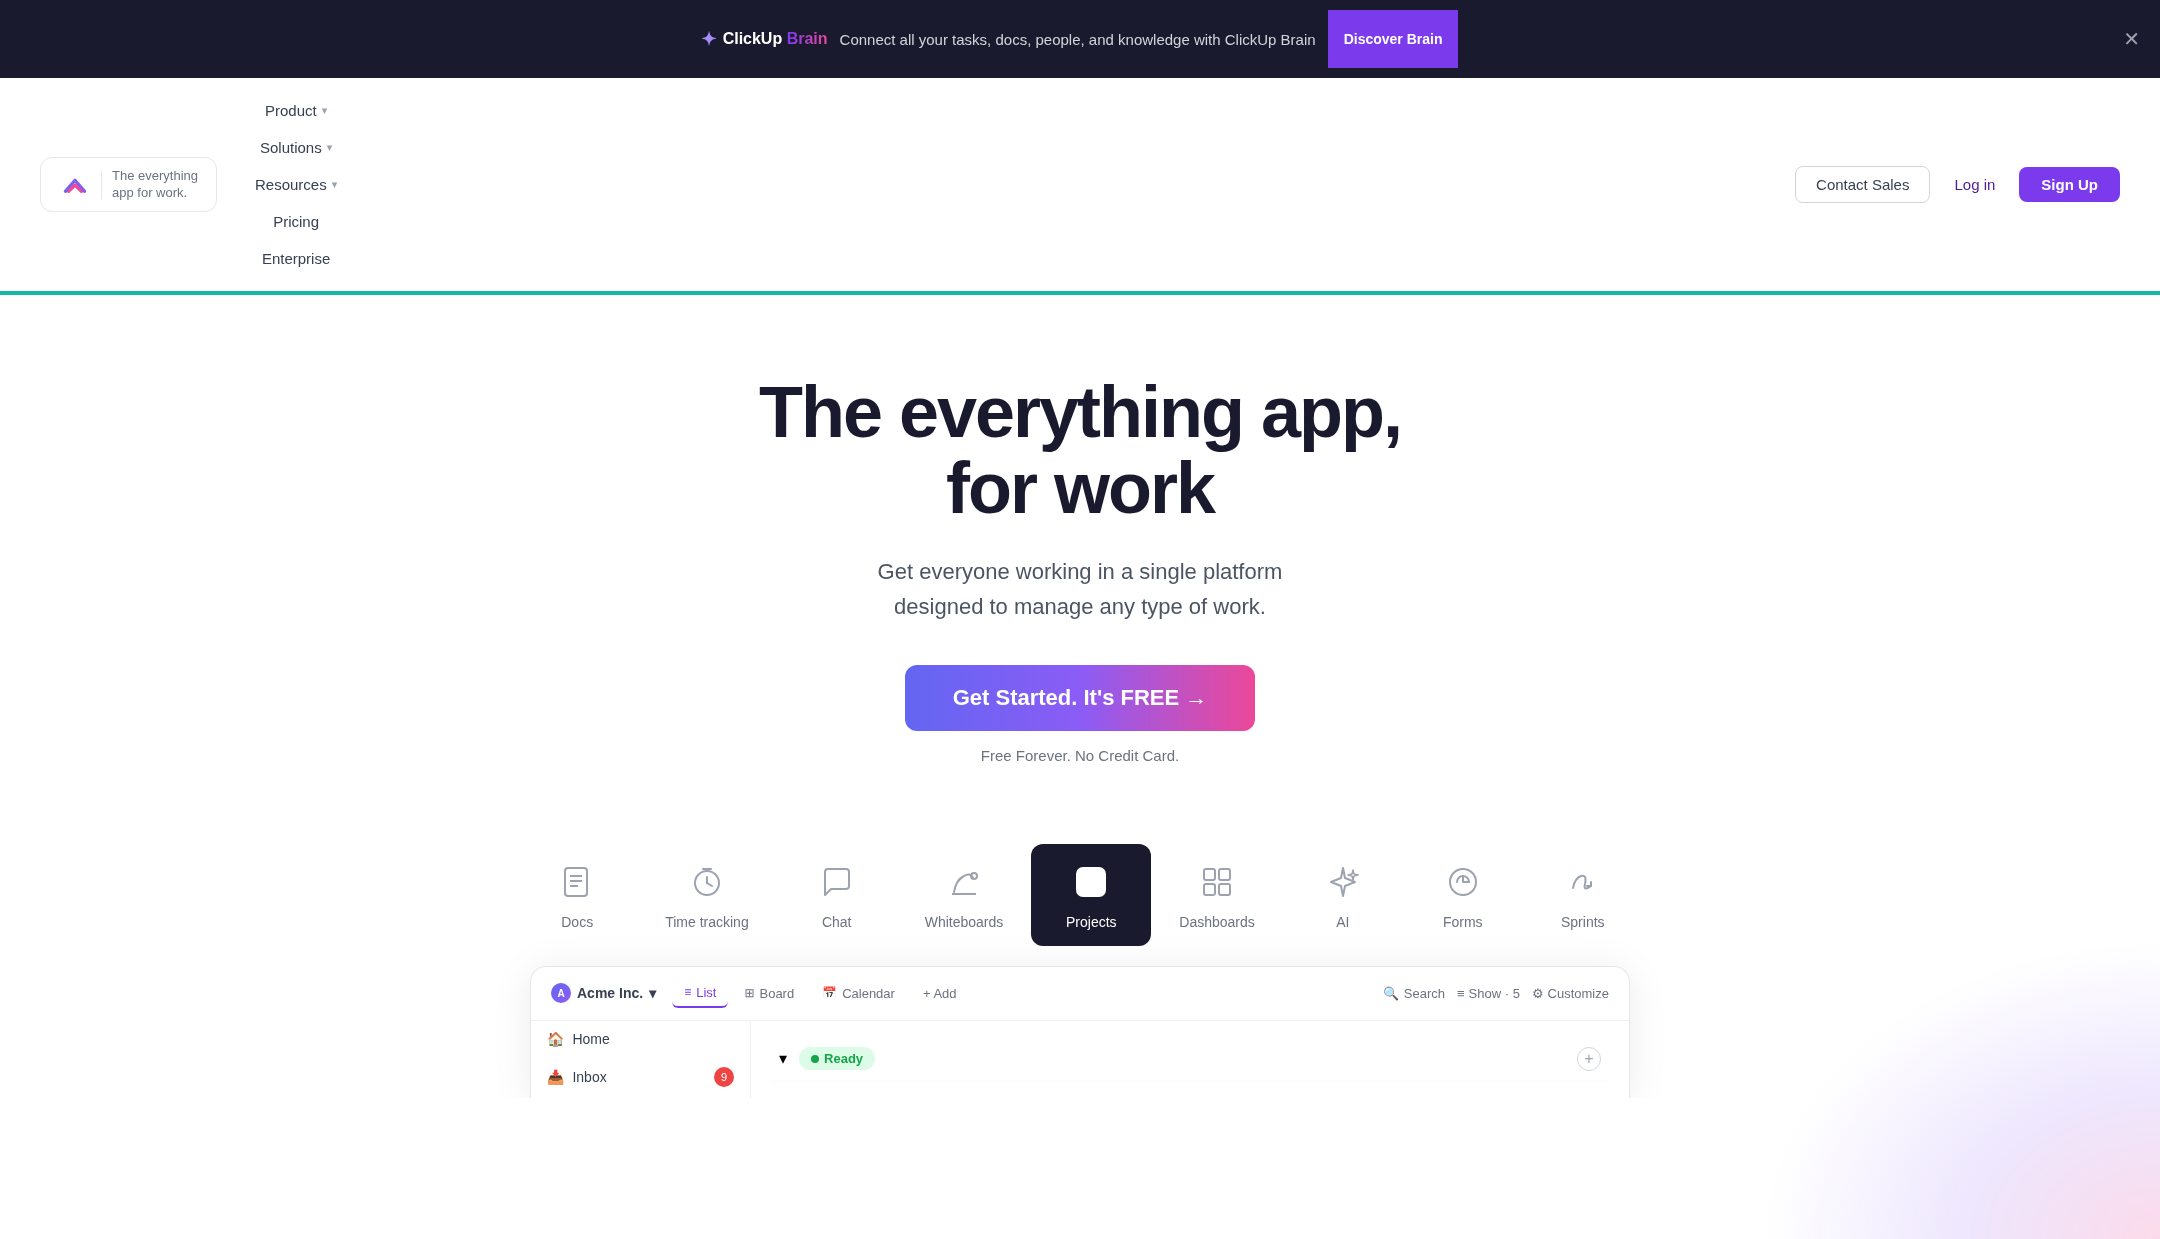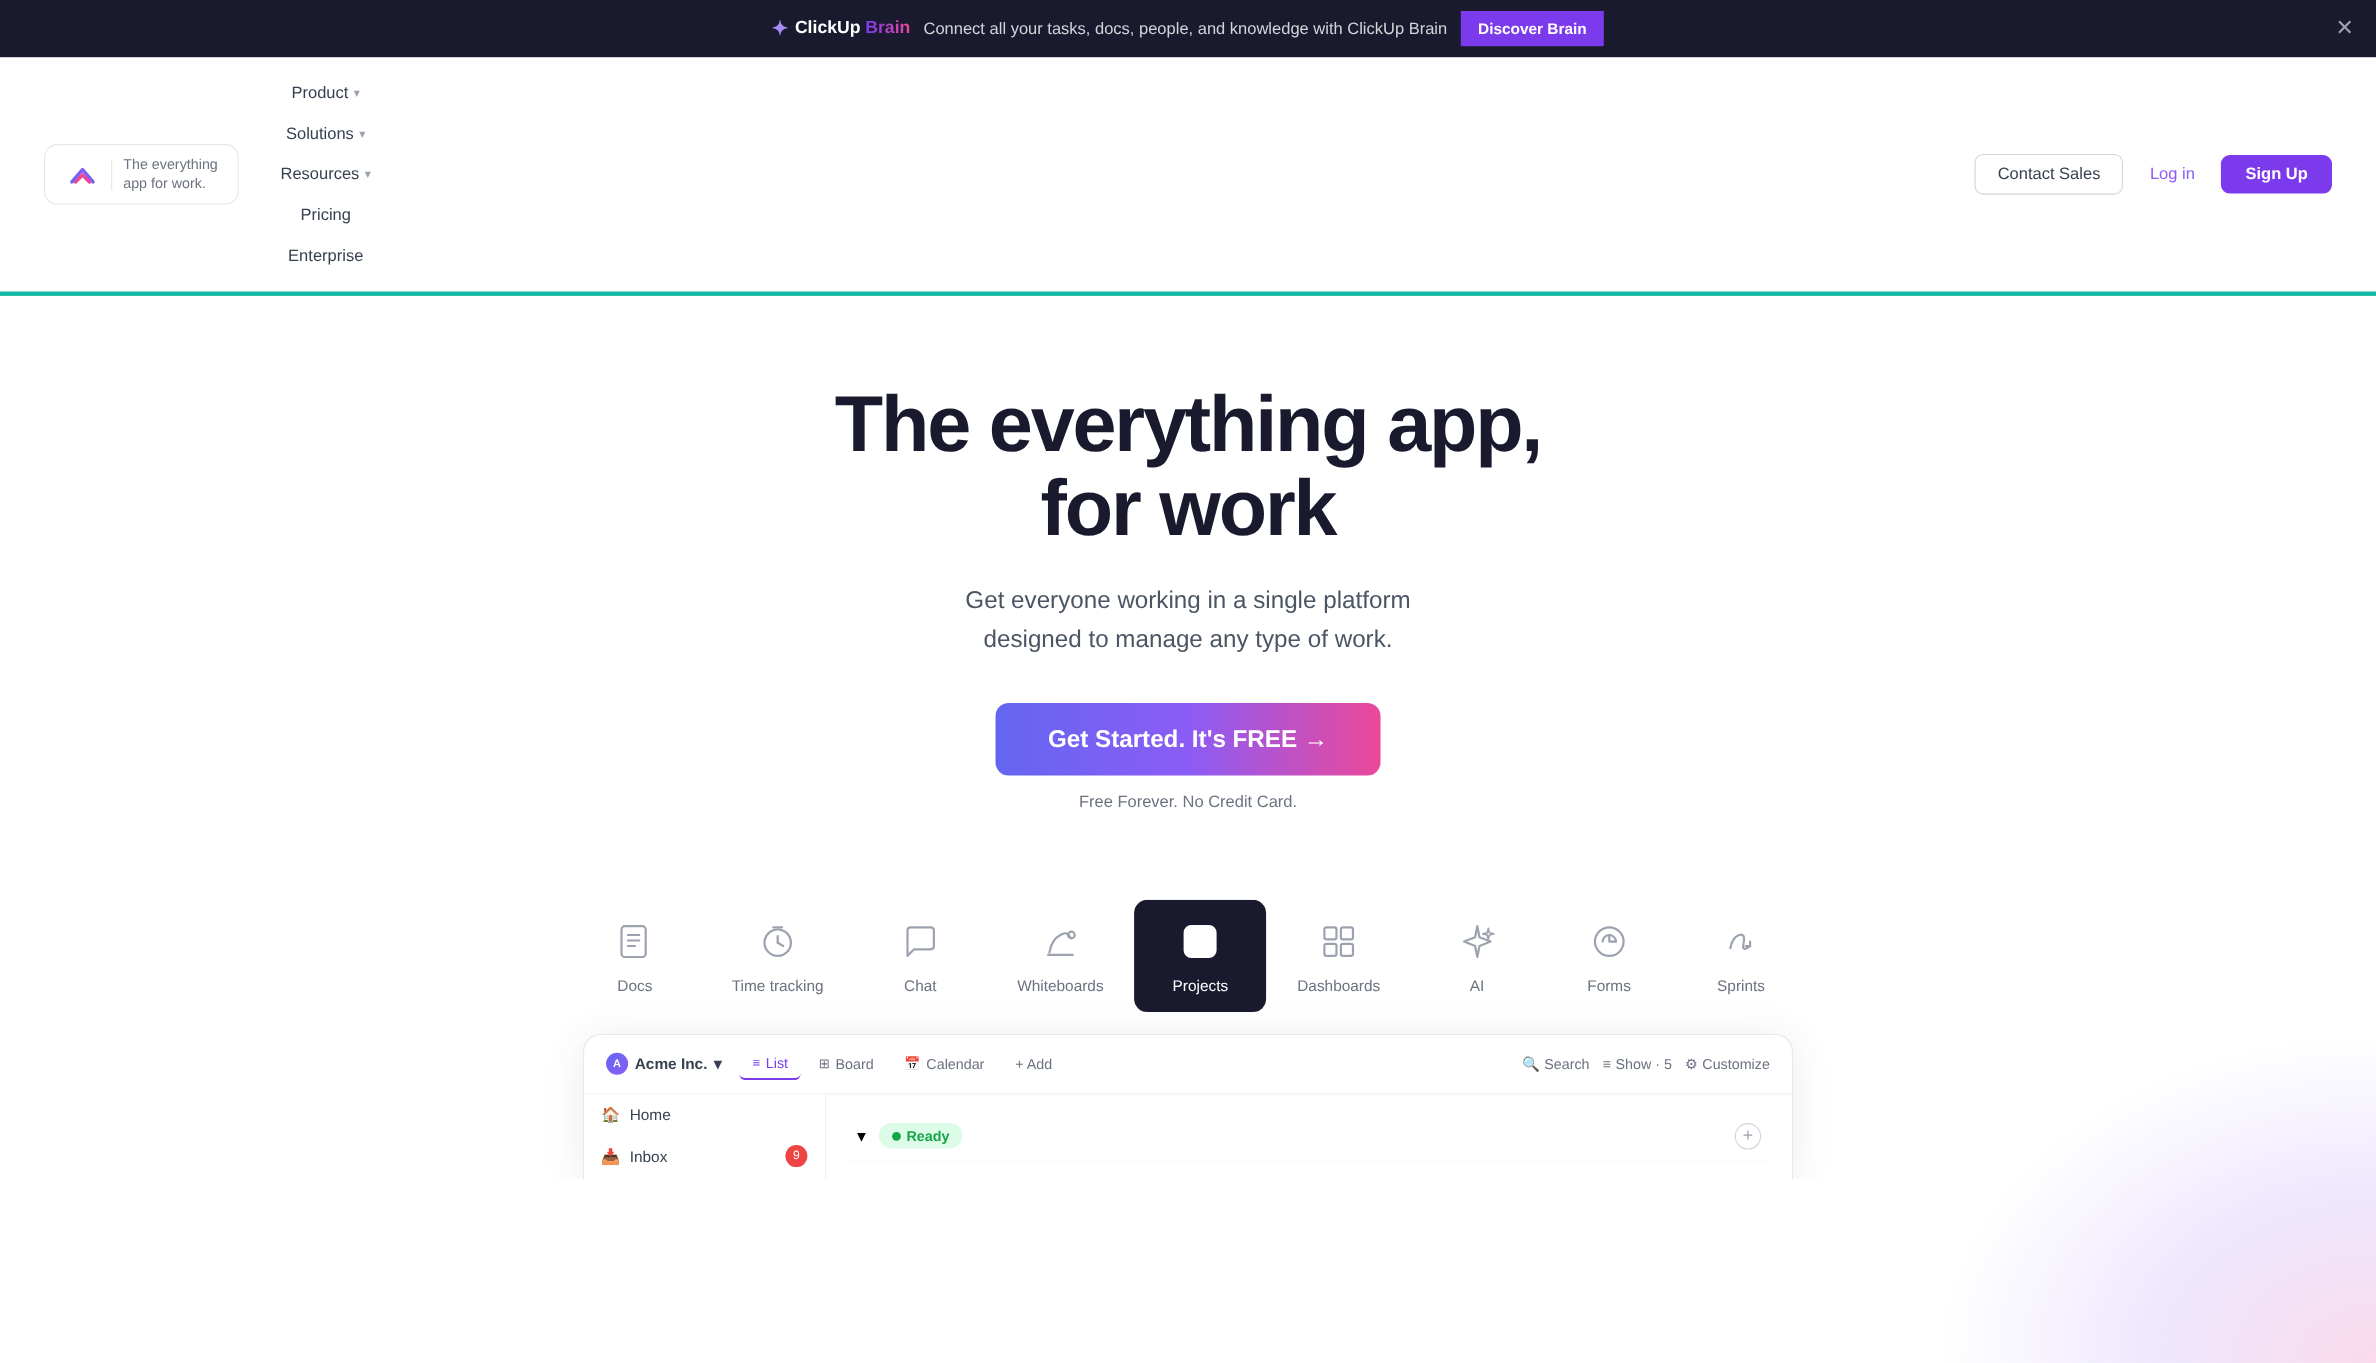--- a/index.html
+++ b/index.html
@@ -31,21 +31,21 @@
       -webkit-background-clip: text;
       -webkit-text-fill-color: transparent;
       font-weight: 800;
     }
     .banner-desc { color: #d1d5db; }
     .discover-btn {
       background: #7c3aed;
       color: #fff;
       border: none;
       border-radius: 0;
-      padding: 8px 16px;
+      padding: 21px 16px;
       font-size: 14px;
       font-weight: 600;
       cursor: pointer;
     }
     .banner-close {
       position: absolute;
       right: 20px;
       background: none;
       border: none;
       color: #9ca3af;
@@ -101,21 +101,21 @@
       font-weight: 500;
       cursor: pointer;
       color: #374151;
     }
     .login-btn {
       background: none;
       border: none;
       font-size: 15px;
       font-weight: 500;
       cursor: pointer;
-      color: #8b5cf6;
+      color: #4c1d95;
       padding: 9px 12px;
     }
     .signup-btn {
       background: #7c3aed;
       color: #fff;
       border: none;
       border-radius: 8px;
       padding: 9px 22px;
       font-size: 15px;
       font-weight: 600;

